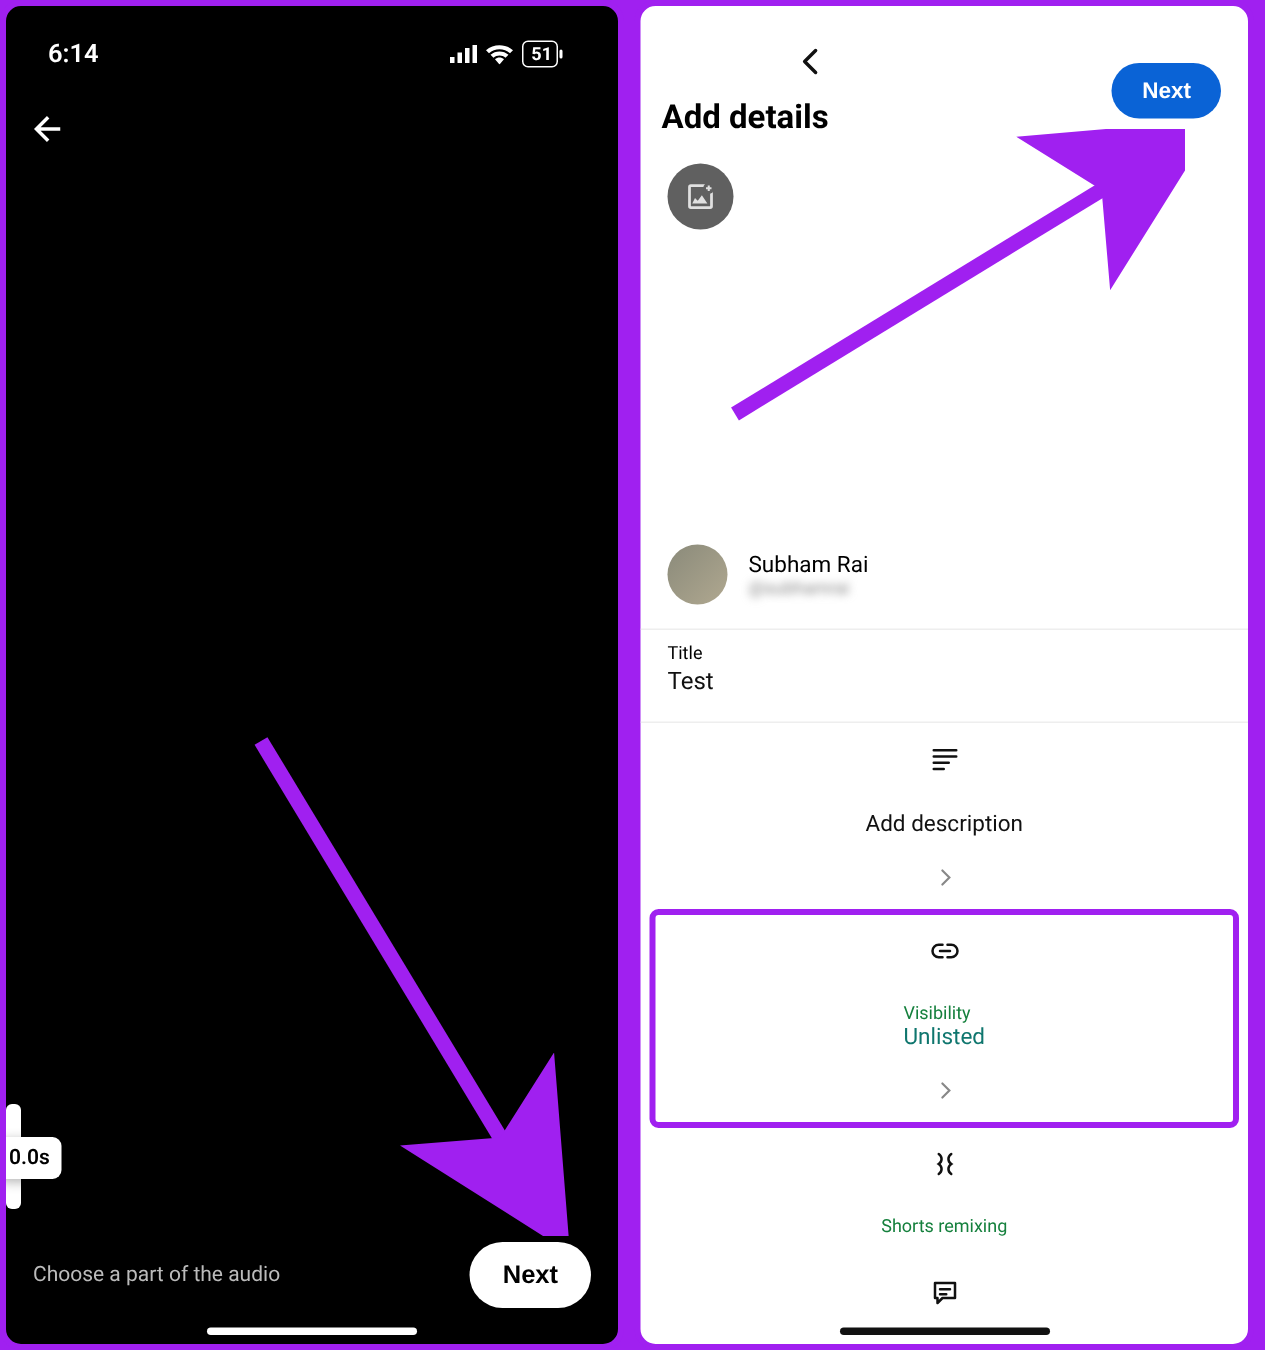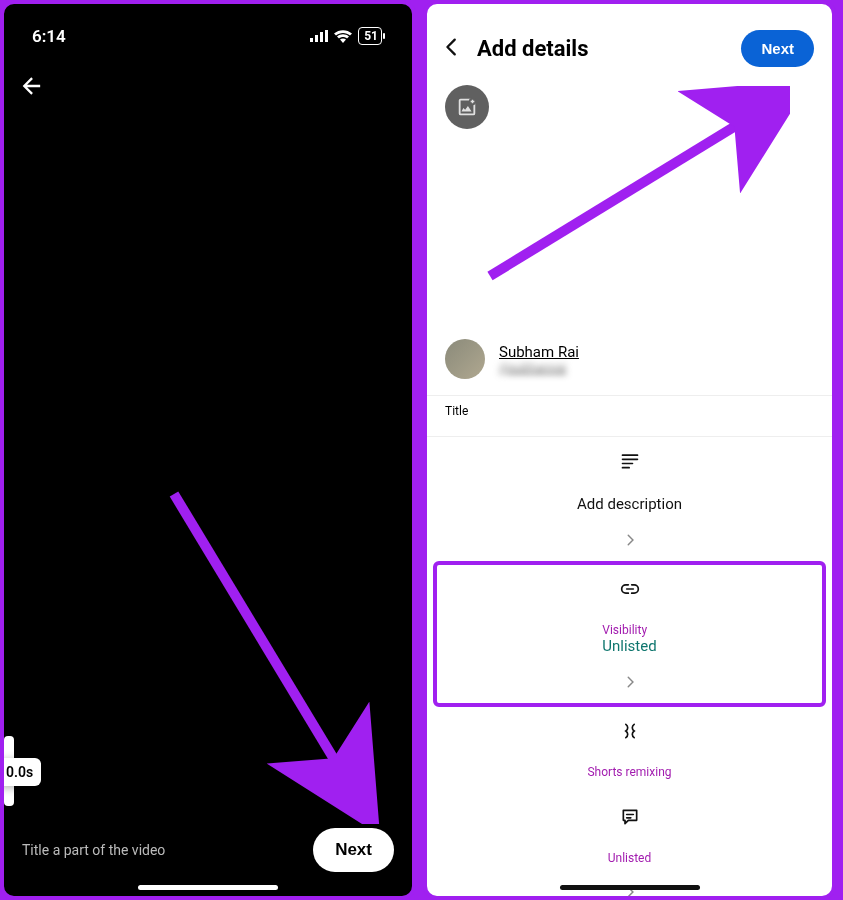--- a/index.html
+++ b/index.html
@@ -2,63 +2,63 @@
 <html><head>
 <meta charset="utf-8">
 <style>
 * { box-sizing: border-box; margin: 0; padding: 0; }
 body { background: #a020f0; font-family: -apple-system, BlinkMacSystemFont, "Segoe UI", Roboto, sans-serif; display: flex; gap: 7px; padding: 0; width: 843px; height: 900px; }
 .phone { border: 4px solid #a020f0; border-radius: 14px; overflow: hidden; position: relative; height: 900px; }
 .phone-left { width: 416px; background: #000; color: #fff; }
 .phone-right { width: 413px; background: #fff; color: #000; }
 
 
-.status-bar { display: flex; justify-content: space-between; align-items: center; padding: 14px 30px 0 28px; height: 50px; font-weight: 600; font-size: 17px; }
+.status-bar { display: flex; justify-content: space-between; align-items: center; padding: 14px 40px 0 28px; height: 50px; font-weight: 600; font-size: 17px; }
 .status-right { display: flex; align-items: center; gap: 6px; }
 .sig-icon, .wifi-icon { font-size: 15px; }
 .batt { display: inline-flex; align-items: center; gap: 2px; border: 1px solid #fff; border-radius: 4px; padding: 1px 3px 1px 5px; font-size: 12px; font-weight: 700; position: relative; }
 .batt::after { content: ""; position: absolute; right: -4px; top: 30%; width: 2px; height: 40%; background: #fff; border-radius: 1px; }
 
 .back-arrow-l { position: absolute; top: 68px; left: 14px; width: 28px; height: 28px; cursor: pointer; }
 
 .trim-handle { position: absolute; left: -6px; bottom: 110px; background: #fff; color: #000; padding: 6px 8px; border-radius: 6px; font-size: 14px; font-weight: 600; box-shadow: 0 2px 8px rgba(0,0,0,.3); }
 .trim-stub { position: absolute; left: 0; bottom: 90px; width: 10px; height: 70px; background: #fff; border-radius: 4px; }
 
 .left-footer { position: absolute; bottom: 24px; left: 0; right: 0; display: flex; align-items: center; justify-content: space-between; padding: 0 18px; }
 .left-hint { color: #bbb; font-size: 14px; }
 .next-pill-white { background: #fff; color: #000; border-radius: 999px; padding: 12px 22px; font-size: 17px; font-weight: 600; border: none; cursor: pointer; }
 
 .home-ind-l { position: absolute; bottom: 6px; left: 50%; transform: translateX(-50%); width: 140px; height: 5px; border-radius: 3px; background: #fff; }
 
 .arrow-l { position: absolute; left: 160px; top: 480px; width: 220px; height: 340px; pointer-events: none; }
 
 
 .r-header { display: flex; align-items: center; justify-content: space-between; padding: 26px 18px 18px 14px; }
-.r-header-left { display: flex; align-items: flex-start; gap: 14px; }
+.r-header-left { display: flex; align-items: flex-end; gap: 14px; flex-direction: column; }
 .r-title { font-size: 22px; font-weight: 700; }
 .back-chevron { width: 22px; height: 22px; cursor: pointer; }
 .next-pill-blue { background: #0a63d6; color: #fff; border-radius: 999px; padding: 10px 20px; font-size: 15px; font-weight: 600; border: none; cursor: pointer; }
 
 .thumb-circle { margin-left: 18px; width: 44px; height: 44px; border-radius: 50%; background: #606060; display: flex; align-items: center; justify-content: center; cursor: pointer; }
 .thumb-circle svg { fill: #e0e0e0; }
 
-.user-row { display: flex; align-items: center; gap: 14px; padding: 10px 18px; margin-top: 200px; text-decoration: underline; }
+.user-row { display: flex; align-items: center; gap: 14px; padding: 10px 18px; margin-top: 200px; }
 .avatar { width: 40px; height: 40px; border-radius: 50%; background: linear-gradient(135deg, #8a8a7a, #b0a890); }
 .user-name { font-size: 15px; }
 .user-handle { font-size: 12px; color: #888; filter: blur(3px); }
 
 .title-section { padding: 8px 18px 18px 18px; border-top: 1px solid #eee; border-bottom: 1px solid #eee; margin-top: 6px; }
 .field-label { font-size: 12px; color: #000000; }
 .field-value { font-size: 16px; color: #111; margin-top: 2px; }
 
 .opt-row { display: flex; align-items: center; padding: 14px 18px; gap: 20px; cursor: pointer; position: relative; flex-direction: column; }
 .opt-icon { width: 24px; flex: 0 0 24px; display: flex; justify-content: center; }
 .opt-text { flex: 1; }
 .opt-title { font-size: 15px; color: #111; }
-.opt-sub { font-size: 12px; color: #a21caf; }
+.opt-sub { font-size: 12px; color: #15803d; }
 .opt-value { font-size: 15px; color: #0f766e; }
 .chev { color: #888; }
 .plus { font-size: 24px; color: #111; font-weight: 300; }
 
 .highlight-box { border: 4px solid #a020f0; border-radius: 6px; margin: 0 6px; }
 
 .arrow-r { position: absolute; left: 460px; top: 86px; width: 330px; height: 200px; pointer-events: none; }
 
 .home-ind-r { position: absolute; bottom: 6px; left: 50%; transform: translateX(-50%); width: 140px; height: 5px; border-radius: 3px; background: #111; }
 
@@ -95,21 +95,21 @@
         <path d="M19 11H7.8l5-5L11.4 4.6 4 12l7.4 7.4 1.4-1.4-5-5H19z" fill="#fff"></path>
       </svg>
   </div>
 
   <div class="trim-stub"></div>
   <div class="trim-handle">
     <span>0.0s</span>
   </div>
 
   <div class="left-footer">
-    <span class="left-hint">Title a part of the video</span>
+    <span class="left-hint">Choose a part of the audio</span>
     <button class="next-pill-white">Next</button>
   </div>
 
   <div class="home-ind-l"></div>
 
   <svg class="arrow-l" viewBox="0 0 220 340">
     <defs>
         <marker id="ah1" markerWidth="12" markerHeight="12" refX="6" refY="6" orient="auto">
           <path d="M0,0 L12,6 L0,12 L3,6 Z" fill="#a020f0"></path>
         </marker>
@@ -142,20 +142,21 @@
   <div class="user-row">
     <div class="avatar"></div>
     <div>
       <div class="user-name">Subham Rai</div>
       <div class="user-handle">@subhamrai</div>
     </div>
   </div>
 
   <div class="title-section">
     <div class="field-label">Title</div>
+    <div class="field-value">Test</div>
   </div>
 
   <div class="opt-row">
     <div class="opt-icon">
       <svg width="20" height="20" viewBox="0 0 24 24">
           <path d="M3 5h18M3 10h18M3 15h12M3 20h8" stroke="#111" stroke-width="2" stroke-linecap="round"></path>
         </svg>
     </div>
     <div class="opt-text">
         <div class="opt-title">Add description</div>

